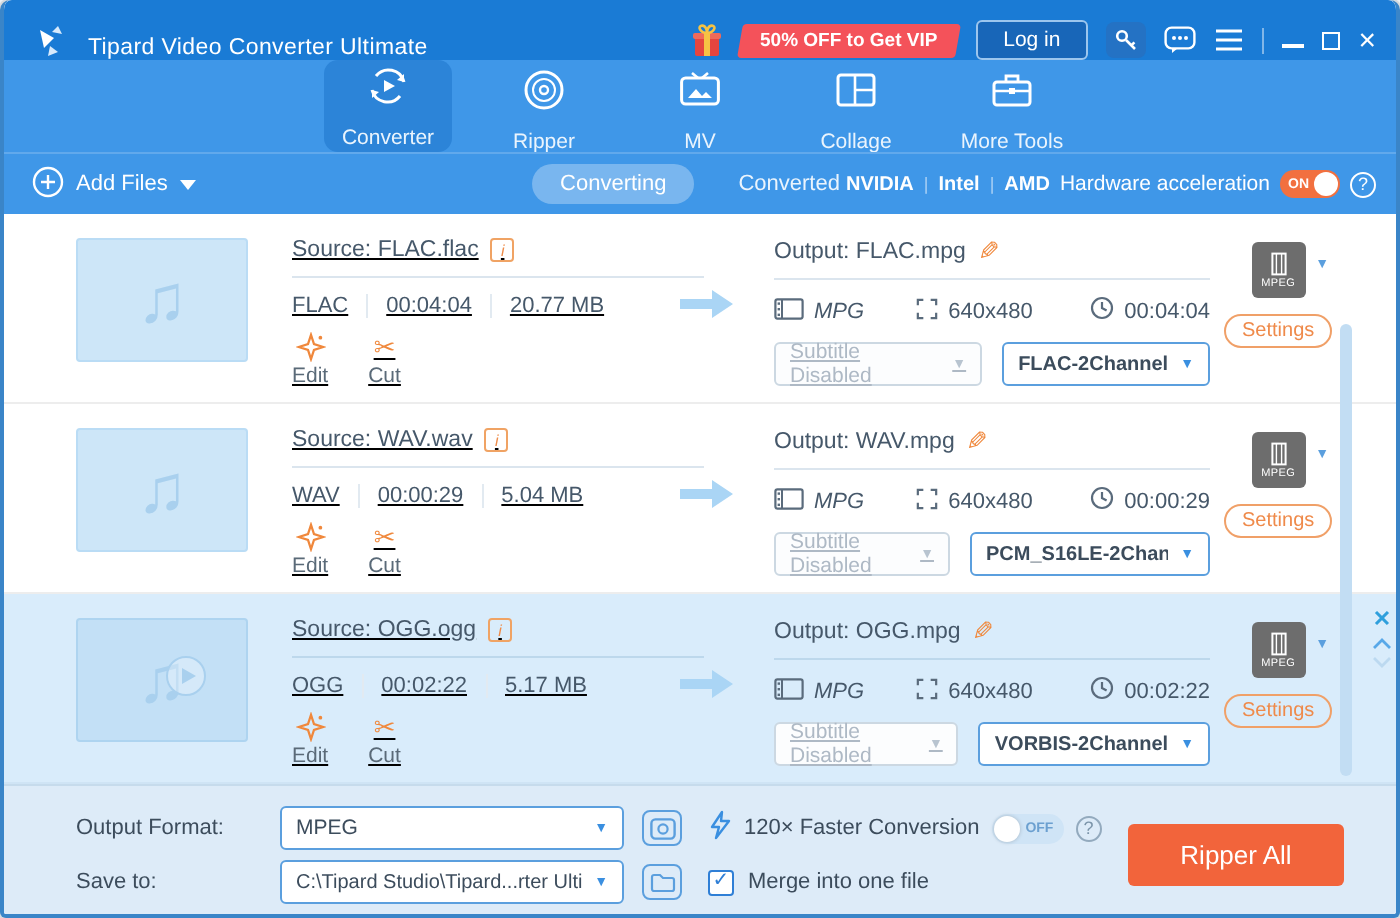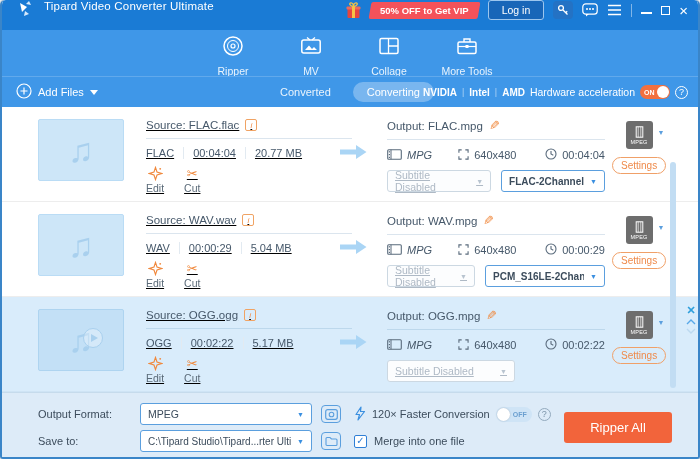--- a/index.html
+++ b/index.html
@@ -1,19 +1,19 @@
 <!DOCTYPE html>
 <html><head>
 <meta charset="utf-8">
 <style>
   html,body{margin:0;padding:0;background:#eef1f4;font-family:"Liberation Sans",sans-serif;}
   *{box-sizing:border-box;}
   .window{position:relative;width:700px;height:459px;background:#fff;border:2px solid #3a85c8;border-top:none;border-radius:5px 5px 3px 3px;overflow:hidden;box-shadow:0 0 0 1px #d5dade;}
   
-  .titlebar{height:30px;background:#1a7bd5;display:flex;align-items:flex-start;padding:0 10px 0 14px;color:#fff;border-radius:4px 4px 0 0;}
+  .titlebar{height:30px;background:#1a7bd5;display:flex;align-items:flex-end;padding:0 10px 0 14px;color:#fff;border-radius:4px 4px 0 0;}
   .titlebar .app-title{font-size:11.5px;margin-left:10px;letter-spacing:.2px;}
   .tb-right{margin-left:auto;display:flex;align-items:center;gap:9px;}
   .promo-badge{background:#f4525a;color:#fff;font-size:9.5px;font-weight:bold;padding:3px 10px;transform:skewX(-10deg);border-radius:2px;white-space:nowrap;}
   .promo-badge span{display:inline-block;transform:skewX(10deg);}
   .login-btn{background:#1866b8;border:1px solid #9cc6ee;border-radius:3px;color:#fff;font-size:10.5px;padding:3px 13px;cursor:pointer;}
   .key-btn{width:20px;height:18px;background:#2472c4;border-radius:4px;display:flex;align-items:center;justify-content:center;}
   .icon-btn{display:flex;align-items:center;justify-content:center;cursor:pointer;}
   .tb-divider{width:1px;height:13px;background:rgba(255,255,255,.45);}
   .win-min{width:11px;height:2px;background:#fff;margin-top:6px;}
   .win-max{width:9px;height:9px;border:1.5px solid #fff;}
@@ -143,20 +143,32 @@
           <span class="win-min"></span>
         </span>
       <span class="icon-btn">
           <span class="win-max"></span>
         </span>
       <span class="icon-btn win-close">×</span>
     </div>
   </div>
 
   <div class="navbar">
+    <div class="nav-tab active">
+      <span>
+        <svg width="24" height="24" viewBox="0 0 24 24">
+            <path d="M6 7 A8 8 0 0 1 20 10" fill="none" stroke="#fff" stroke-width="1.5"></path>
+            <path d="M20 6 L20 10 L16.5 9" fill="#fff"></path>
+            <path d="M18 17 A8 8 0 0 1 4 14" fill="none" stroke="#fff" stroke-width="1.5"></path>
+            <path d="M4 18 L4 14 L7.5 15" fill="#fff"></path>
+            <path d="M10 9 L15.5 12 L10 15 Z" fill="#fff"></path>
+          </svg>
+      </span>
+      <span class="lbl">Converter</span>
+    </div>
     <div class="nav-tab">
       <span>
         <svg width="24" height="24" viewBox="0 0 24 24">
             <circle cx="12" cy="12" r="9" fill="none" stroke="#fff" stroke-width="1.5"></circle>
             <circle cx="12" cy="12" r="5.5" fill="none" stroke="#fff" stroke-width="1"></circle>
             <circle cx="12" cy="12" r="2" fill="none" stroke="#fff" stroke-width="1.2"></circle>
           </svg>
       </span>
       <span class="lbl">Ripper</span>
     </div>
@@ -199,22 +211,22 @@
             <circle cx="8" cy="8" r="7" fill="none" stroke="#fff" stroke-width="1.2"></circle>
             <path d="M8 4.5 V11.5 M4.5 8 H11.5" stroke="#fff" stroke-width="1.2"></path>
           </svg>
       </span>
       <span>Add Files</span>
       <svg width="8" height="5" viewBox="0 0 8 5">
           <path d="M0 0 L4 5 L8 0 Z" fill="#fff"></path>
         </svg>
     </div>
     <div class="mode-tabs">
+      <span class="mode-tab active">Converting</span>
       <span class="mode-tab">Converted</span>
-      <span class="mode-tab active">Converting</span>
     </div>
     <div class="hw">
       <b>NVIDIA</b>
         <span class="sep">|</span>
       <b>Intel</b>
         <span class="sep">|</span>
       <b>AMD</b>
       <span>Hardware acceleration</span>
       <span class="toggle-on">
           <span class="txt">ON</span>
@@ -499,20 +511,24 @@
                 </svg>
           </span>
           <span>00:02:22</span>
         </span>
       </div>
       <div class="dds">
         <div class="dd dd-subtitle disabled">
           <span>Subtitle Disabled</span>
               <span class="caret">▼</span>
         </div>
+        <div class="dd dd-audio">
+          <span style="white-space:nowrap;overflow:hidden;">VORBIS-2Channel</span>
+              <span class="caret">▼</span>
+        </div>
       </div>
     </div>
     <div class="badge-col">
       <div style="position:relative;">
         <div class="profile-badge">
           <svg width="9" height="12" viewBox="0 0 9 12">
                 <rect x="1.2" y="0.8" width="6.6" height="10.4" fill="none" stroke="#fff" stroke-width="1"></rect>
                 <path d="M3.2 0.8 V11.2 M5.8 0.8 V11.2" stroke="#fff" stroke-width="0.7"></path>
               </svg>
           <span class="ptxt">MPEG</span>

